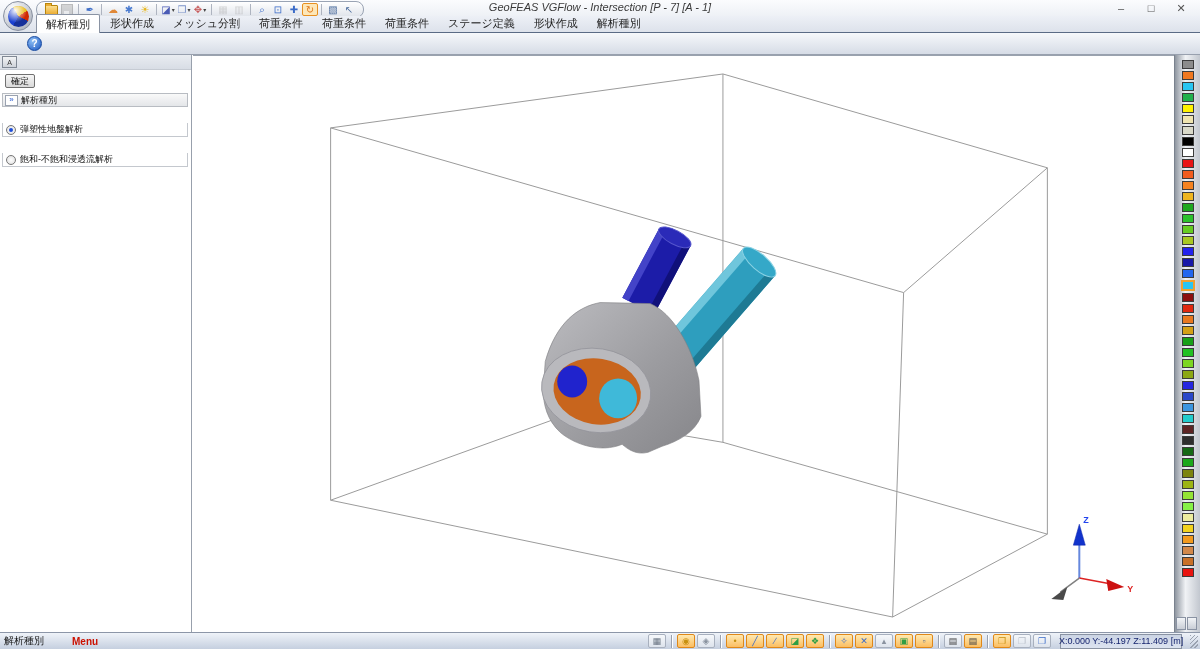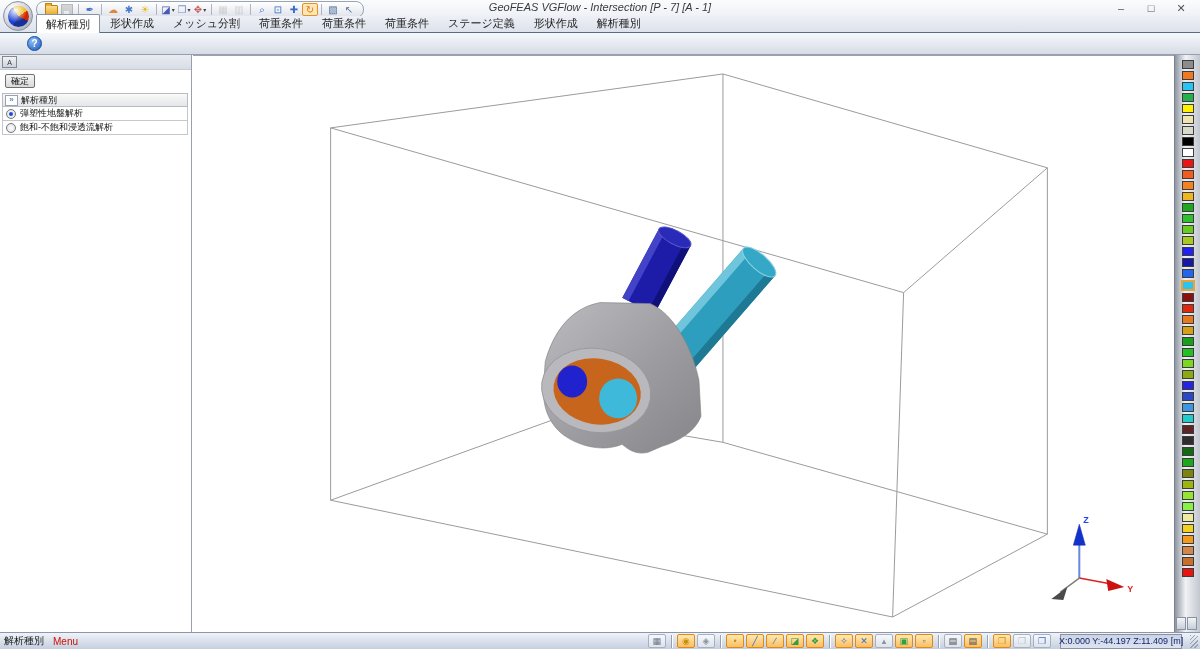--- a/index.html
+++ b/index.html
@@ -61,21 +61,21 @@
     font-size:7px;color:#333;display:flex;align-items:center;justify-content:center;line-height:1;}
   .confirm-btn{position:absolute;left:5px;top:19px;width:30px;height:14px;
     background:linear-gradient(#F6F6F6,#D9D9D9);border:1px solid #707070;border-radius:2px;
     font-size:9px;color:#111;display:flex;align-items:center;justify-content:center;box-sizing:border-box;}
   .opt-list{position:absolute;left:2px;top:38px;width:186px;border-top:1px solid #B8BCC2;}
   .opt-header{height:12px;border:1px solid #B8BCC2;border-top:none;display:flex;align-items:center;
     background:linear-gradient(#F9F9F9,#E4E6E9);padding-left:2px;font-size:9px;color:#111;}
   .chev-box{width:11px;height:9px;border:1px solid #9aa2b0;background:#fff;color:#2255CC;
     font-size:8px;line-height:8px;text-align:center;margin-right:3px;}
   .opt-row{height:13px;border:1px solid #C4C8CE;border-top:none;display:flex;align-items:center;
-    padding-left:3px;font-size:9px;color:#111;background:#fff;}
+    padding-left:3px;font-size:9px;color:#111;background:#fff;margin-top:16px;}
   .radio{width:8px;height:8px;border-radius:50%;border:1px solid #777;margin-right:4px;
     background:radial-gradient(#fff,#dcdcdc);position:relative;box-sizing:content-box;}
   .radio.sel:after{content:"";position:absolute;left:2px;top:2px;width:4px;height:4px;border-radius:50%;background:#1E4ED8;}
   
   .viewport{position:absolute;left:193px;top:55px;width:981px;height:577px;background:#fff;
     border-top:1px solid #9aa2ae;box-sizing:border-box;}
   .viewport svg{display:block;width:100%;height:100%;}
   
   .color-strip{position:absolute;left:1174px;top:55px;width:26px;height:577px;box-sizing:border-box;
     background:linear-gradient(90deg,#8F96A0,#F0F2F5 42%,#C2C7CF);border-left:1px solid #7A828E;
@@ -83,21 +83,21 @@
   .swatches{display:flex;flex-direction:column;align-items:center;}
   .swatch{width:12px;height:9px;border:1px solid #3c3c3c;margin-bottom:2px;box-sizing:border-box;}
   .swatch.sel{border:2px solid #F0A030;width:14px;height:11px;}
   .strip-btns{position:absolute;left:1176px;top:617px;width:22px;height:13px;display:flex;}
   .strip-btn{flex:1;border:1px solid #8A93A3;background:linear-gradient(#F2F4F7,#C9CED6);margin-right:1px;}
   
   .statusbar{position:absolute;left:0;top:632px;width:1200px;height:17px;box-sizing:border-box;
     background:linear-gradient(#EFF3F9,#C5CFDF);border-top:1px solid #8C96A8;
     display:flex;align-items:center;font-size:10px;}
   .sb-left{margin-left:4px;color:#111;}
-  .sb-menu{margin-left:9px;color:#CC1100;}
+  .sb-menu{margin-left:28px;color:#CC1100;font-weight:bold;}
   .sb-spacer{flex:1;}
   .sb-group{display:flex;align-items:center;}
   .sb-sep{width:1px;height:13px;background:#98A0AE;margin:0 4px;box-shadow:1px 0 0 #fff;}
   .sb-icon{width:18px;height:14px;margin:0 1px;display:flex;align-items:center;justify-content:center;
     font-size:9px;line-height:1;border:1px solid #A8B0BE;border-radius:2px;box-sizing:border-box;
     background:linear-gradient(#F6F8FB,#DDE3EC);}
   .sb-icon.active{background:linear-gradient(#FFE9B0,#FBBE62);border-color:#E08818;}
   .coord-panel{width:120px;height:13px;margin:0 8px 0 8px;border:1px solid #8A93A3;
     background:linear-gradient(#CBD4E4,#DCE3F0);color:#16246E;font-size:9px;
     display:flex;align-items:center;justify-content:center;white-space:nowrap;}

